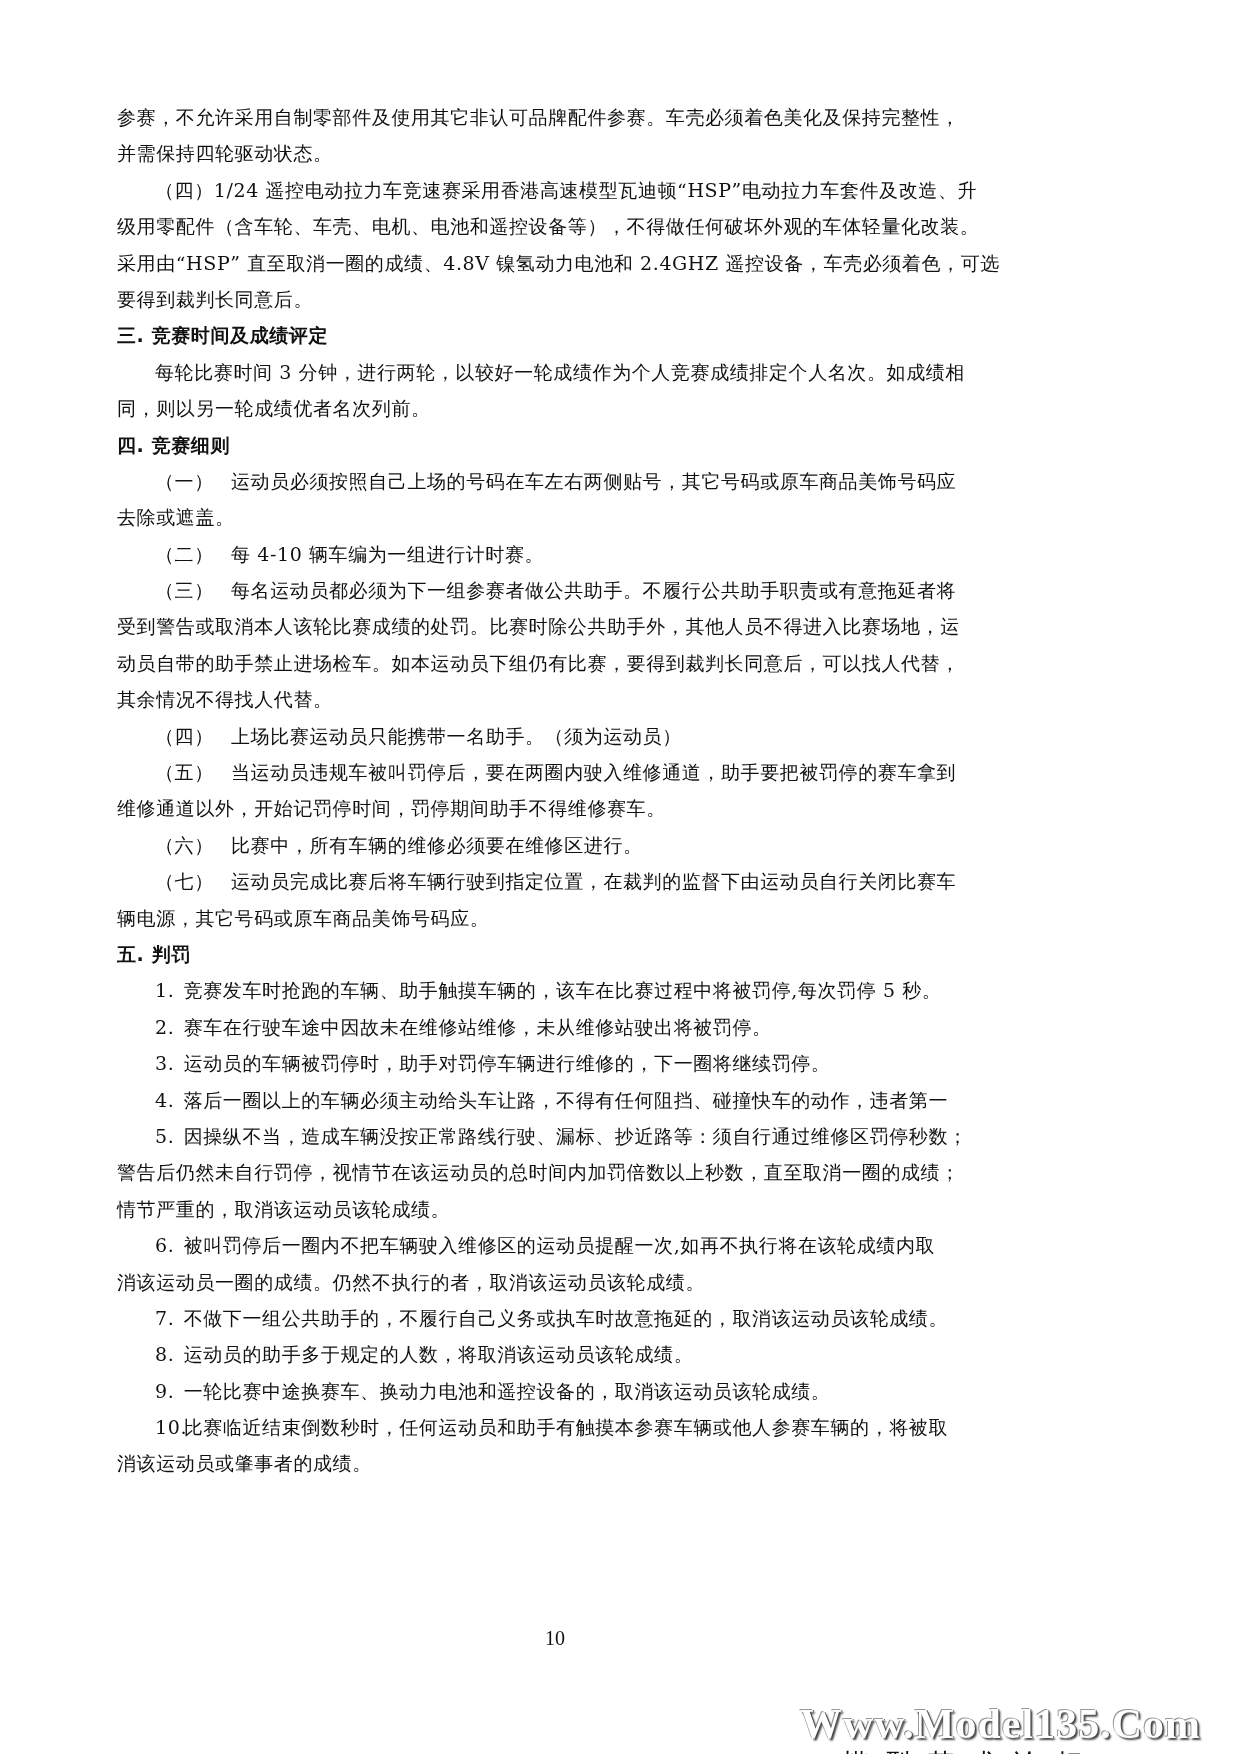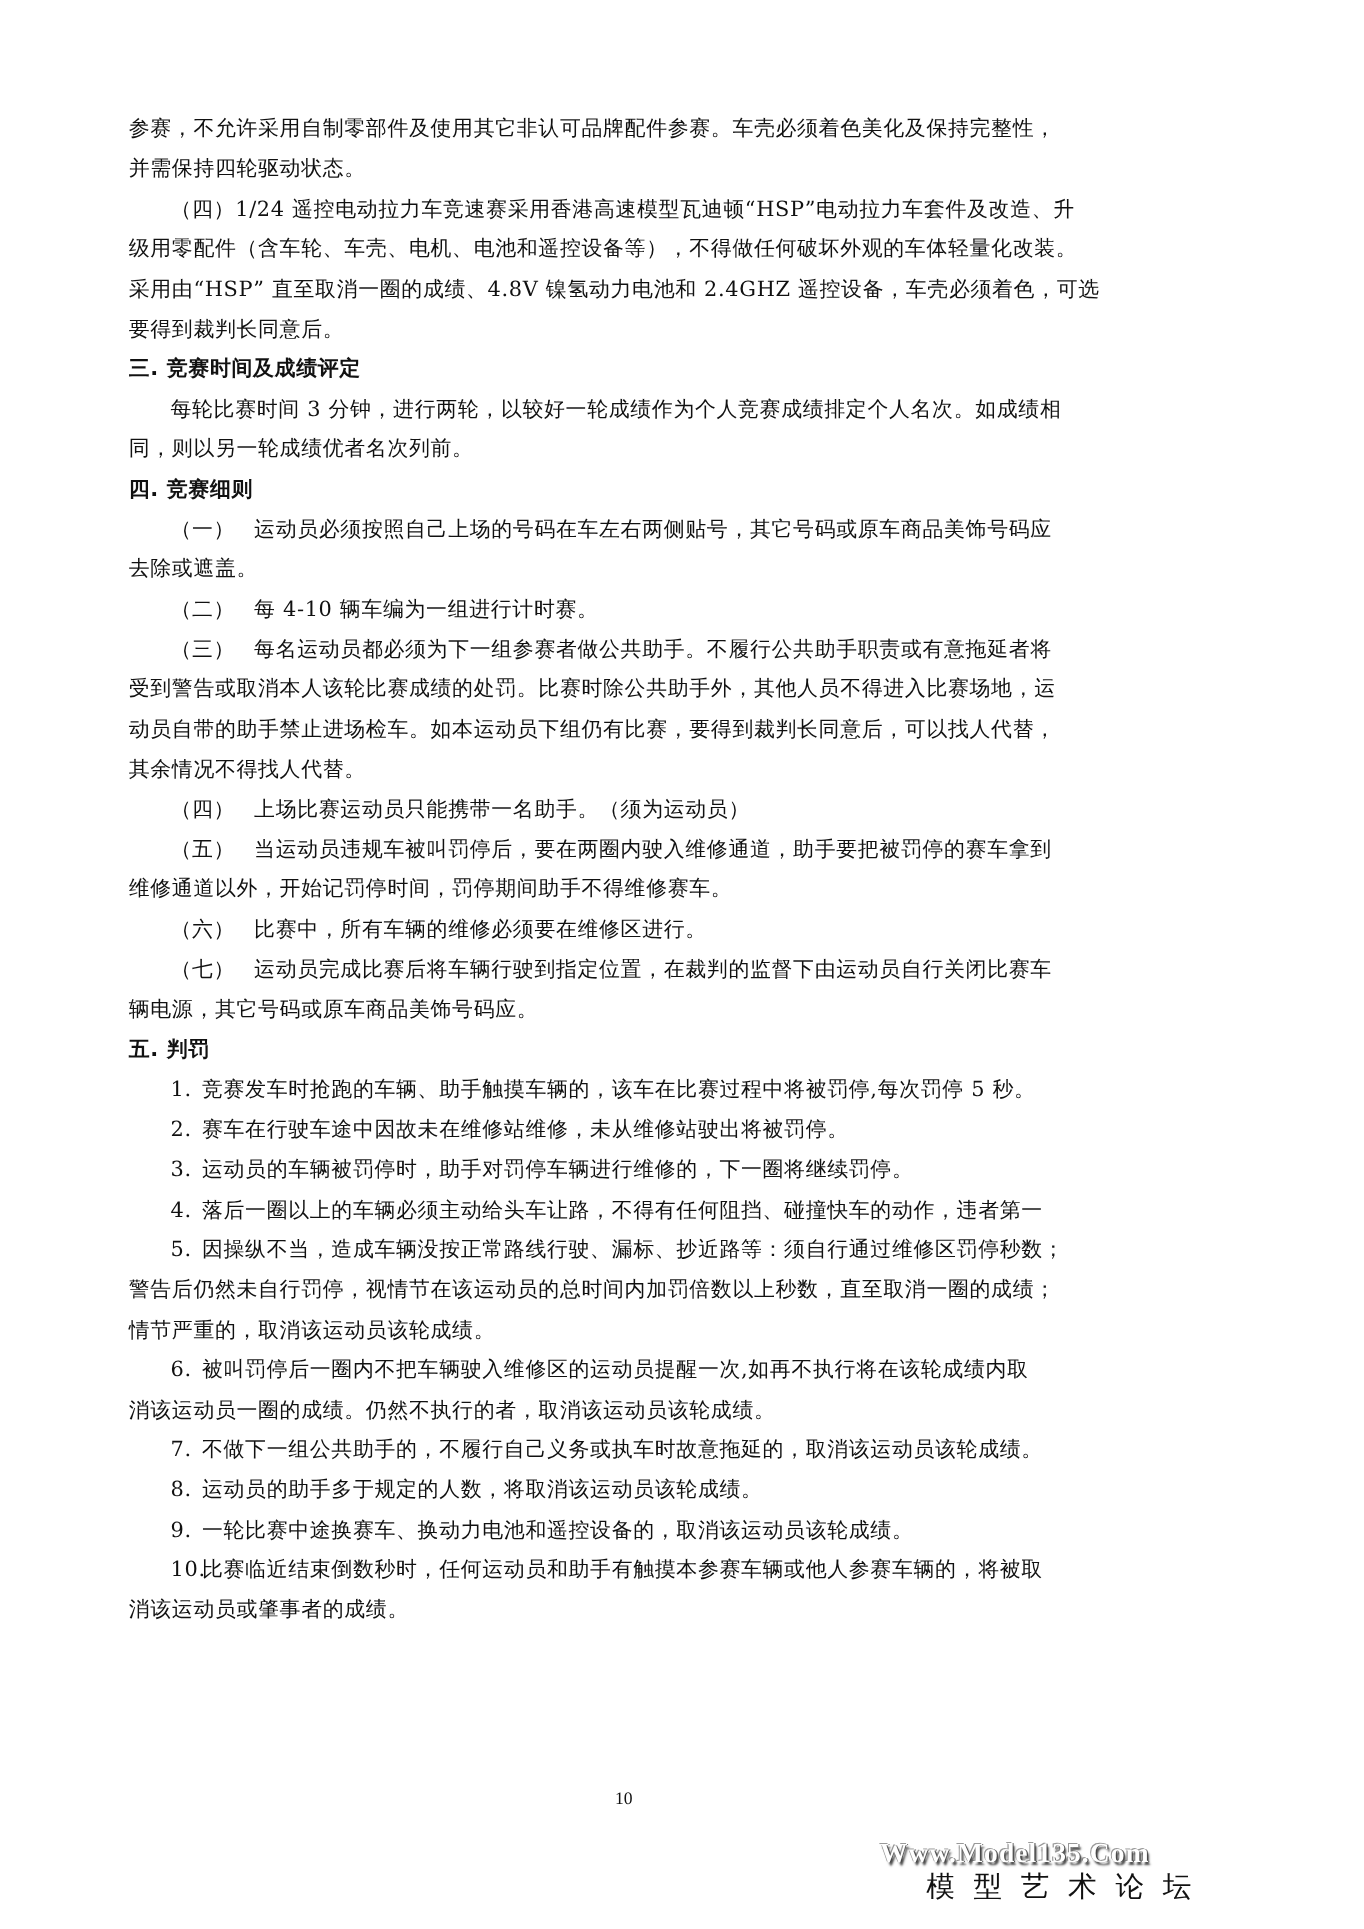--- a/index.html
+++ b/index.html
@@ -6,24 +6,24 @@
   body { width: 1240px; height: 1754px; position: relative; overflow: hidden;
          font-family: "DejaVu Serif", "Liberation Serif", serif; color: #111; }
   .page { position: absolute; left: 117px; top: 103px; width: 840px; }
   .line { font-size: 19px; line-height: 29.5px; height: 29.5px; white-space: nowrap; letter-spacing: 0.6px; margin-bottom: 6.9px; }
   .indent1 { padding-left: 38px; }
   .indent2 { padding-left: 38px; }
   .heading { font-weight: bold; font-family: "DejaVu Sans", "Liberation Sans", sans-serif; }
   .lbl { display: inline-block; width: 76px; }
   .num { display: inline-block; width: 22px; }
   .pageno { position: absolute; left: 0; width: 1110px; top: 1627px; text-align: center;
-            font-size: 16px; font-family: "Liberation Serif", serif; padding-left: 12px; }
+            font-size: 20px; font-family: "Liberation Serif", serif; }
   .wm { position: absolute; left: 800px; top: 1672px; width: 440px; }
-  .wm-url { font-family: "Liberation Serif", serif; font-weight: bold; font-size: 25px; color: #fff;
-            letter-spacing: 1px; text-shadow: 2px 2px 2px #444, -1px -1px 0 #999, 1px 0 0 #666; }
+  .wm-url { font-family: "Liberation Serif", serif; font-weight: bold; font-size: 42px; color: #fff;
+            letter-spacing: 1px; text-shadow: 2px 2px 2px #444, -1px -1px 0 #999, 1px 0 0 #666; margin-top: 28px; }
   .wm-cn { font-family: "DejaVu Sans", sans-serif; font-size: 26px; letter-spacing: 17px; color: #111;
            margin-left: 42px; margin-top: -2px; }
 </style>
 </head>
 <body>
 
 <div class="page">
   <div class="line">参赛，不允许采用自制零部件及使用其它非认可品牌配件参赛。车壳必须着色美化及保持完整性，</div>
   <div class="line">并需保持四轮驱动状态。</div>
   <div class="line indent1">（四）1/24 遥控电动拉力车竞速赛采用香港高速模型瓦迪顿“HSP”电动拉力车套件及改造、升</div>

